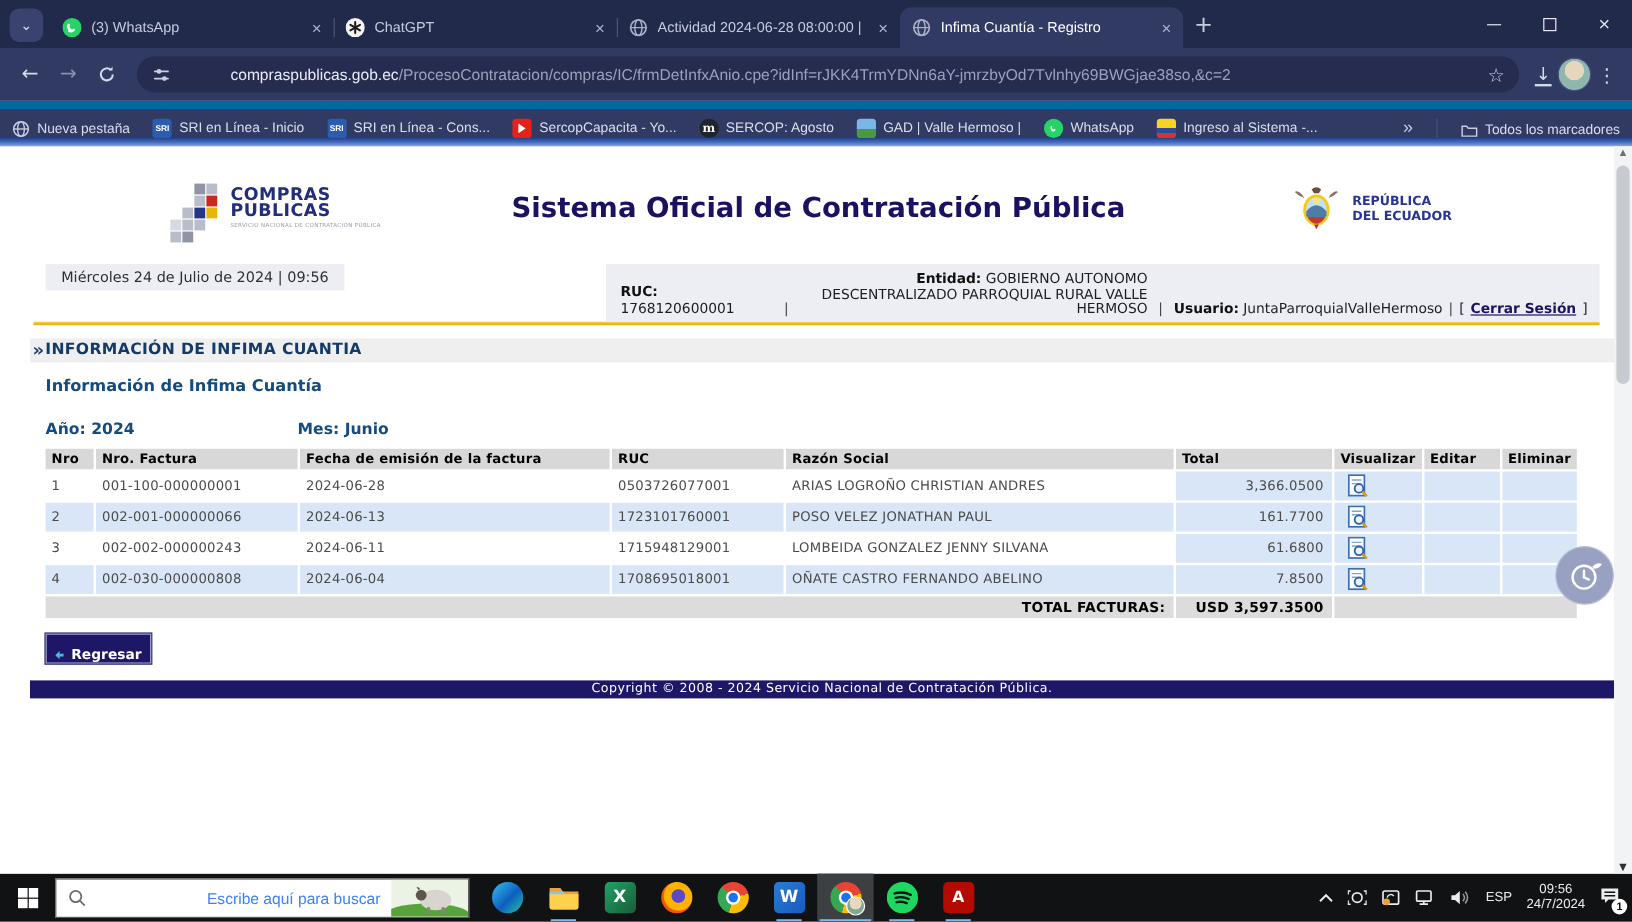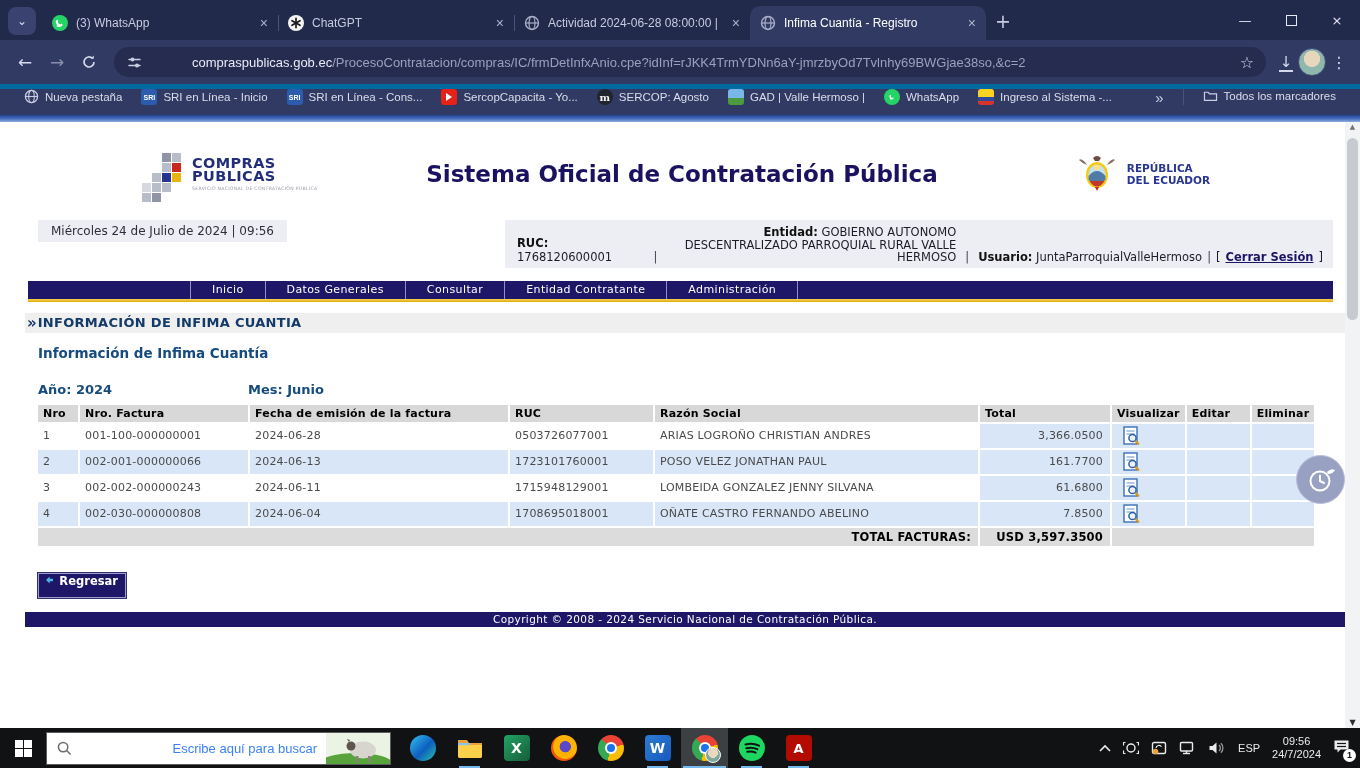--- a/index.html
+++ b/index.html
@@ -23,21 +23,21 @@
   .navbtn.dim{color:#8A90AC;}
   .omnibox{flex:1;height:30px;margin:0 8px;background:#252C50;border-radius:15px;display:flex;align-items:center;padding:0 12px;box-sizing:border-box;gap:9px;overflow:hidden;}
   .url{font:13px "Liberation Sans",sans-serif;color:#9AA1BE;white-space:nowrap;overflow:hidden;flex:1;margin-left:40px;}
   .url .dom{color:#E9EBF5;}
   .star{color:#C9CEE3;font-size:16px;margin-left:6px;}
   .dl{color:#D3D8EA;position:relative;width:20px;text-align:center;font-size:15px;}
   .dl::after{content:"";position:absolute;left:3px;right:3px;bottom:-1px;height:2px;background:#D3D8EA;}
   .avatar{width:26px;height:26px;border-radius:50%;background:radial-gradient(circle at 50% 38%,#E6D7BC 0 38%,#8FB7AD 40% 100%);border:1px solid #46507C;flex:none;}
   .kebab{color:#D3D8EA;font-size:16px;width:22px;text-align:center;}
 
-  .bookmarksbar{height:31px;background:#303A63;border-top:5px solid #0369a1;display:flex;align-items:flex-start;padding:0 24px;box-sizing:border-box;gap:19px;font:11.5px "Liberation Sans",sans-serif;color:#DADEEC;}
+  .bookmarksbar{height:31px;background:#303A63;border-top:7px solid #0369a1;display:flex;align-items:flex-end;padding:0 10px;box-sizing:border-box;gap:19px;font:11.5px "Liberation Sans",sans-serif;color:#DADEEC;}
   .bm{display:flex;align-items:center;gap:6px;white-space:nowrap;}
   .fv{width:16px;height:16px;flex:none;border-radius:3px;display:flex;align-items:center;justify-content:center;box-sizing:border-box;}
   .fv-sri{background:#2B5CAD;color:#fff;font:700 7px "Liberation Sans",sans-serif;}
   .fv-yt{background:#E62117;}
   .fv-yt i{width:0;height:0;border-left:6px solid #fff;border-top:4px solid transparent;border-bottom:4px solid transparent;}
   .fv-m{background:#20242B;border-radius:50%;color:#F5F5F5;font:700 10px "DejaVu Serif",serif;}
   .fv-gad{background:linear-gradient(180deg,#79B7E8 0 55%,#4C9A3F 55% 100%);}
   .fv-ec{background:linear-gradient(180deg,#F8D321 0 50%,#2E4B9B 50% 75%,#D8352A 75% 100%);}
   .fv-wa{background:#25D366;border-radius:50%;}
   .bm-over{font-size:15px;color:#C9CEE3;margin-left:auto;}
@@ -83,21 +83,21 @@
 
   table.grid{margin:6px 0 0 36px;border-collapse:separate;border-spacing:2px;}
   table.grid td{padding:2px 5px;font-size:11px;color:#4A4A4A;letter-spacing:.2px;background:#fff;height:22px;box-sizing:border-box;vertical-align:middle;}
   table.grid td.head{background:#D8D8D8;color:#000;font-weight:700;height:16px;}
   table.grid tr.blue td{background:#D8E6F8;}
   table.grid td.hl{background:#D8E6F8;}
   table.grid td.num{text-align:right;padding-right:7px;}
   table.grid tr.totrow td{background:#DCDCDC;color:#000;font-weight:700;font-size:11.5px;height:18px;}
   .vis-ic{display:block;margin:0 auto 0 6px;}
 
-  .backbtn{margin:25px 0 0 38px;width:88px;height:25px;background:#1E1666;border:1px solid #9C9CD0;outline:1px solid #30306e;display:flex;align-items:flex-start;gap:6px;padding:0 7px;box-sizing:border-box;color:#fff;font-weight:700;font-size:11.5px;cursor:pointer;font-family:"DejaVu Sans",sans-serif;}
+  .backbtn{margin:11px 0 0 38px;width:88px;height:25px;background:#1E1666;border:1px solid #9C9CD0;outline:1px solid #30306e;display:flex;align-items:flex-end;gap:6px;padding:0 7px;box-sizing:border-box;color:#fff;font-weight:700;font-size:11.5px;cursor:pointer;font-family:"DejaVu Sans",sans-serif;}
 
   .pagefooter{margin:14px 15px 0 25px;background:#1E1666;height:15px;display:flex;align-items:center;justify-content:center;color:#fff;font-size:10.5px;letter-spacing:.4px;}
 
   .floatwidget{position:absolute;right:15px;top:340px;width:47px;height:47px;border-radius:50%;background:#99A1C2;border:1px solid #B9BFD8;display:flex;align-items:center;justify-content:center;z-index:5;}
 
   .scrollbar{position:absolute;right:0;top:7px;bottom:0;width:15px;background:#F2F3F5;z-index:4;}
   .sb-up{position:absolute;top:1px;left:0;right:0;text-align:center;font-size:7px;color:#707070;}
   .sb-thumb{position:absolute;top:16px;left:2px;width:11px;height:182px;background:#C7CAD1;border-radius:6px;}
   .sb-down{position:absolute;bottom:1px;left:0;right:0;text-align:center;font-size:8px;color:#2F2F2F;}
 
@@ -319,28 +319,20 @@
         <span class="userline">
           <span><b>Usuario:</b> <span>JuntaParroquialValleHermoso</span></span>
           <span class="pipe">|</span>
           <span>[</span>
           <a class="logout">Cerrar Sesión</a>
           <span>]</span>
         </span>
       </div>
     </div>
 
-    <div class="menubar">
-      <div class="menuspacer"></div>
-      <div class="menuitem">Inicio</div>
-      <div class="menuitem">Datos Generales</div>
-      <div class="menuitem">Consultar</div>
-      <div class="menuitem">Entidad Contratante</div>
-      <div class="menuitem">Administración</div>
-    </div>
     <div class="goldline"></div>
 
     <div class="breadcrumb">
       <span class="bc-marker">»</span>
       <span class="bc-text">INFORMACIÓN DE INFIMA CUANTIA</span>
     </div>
 
     <div class="subtitle">Información de Infima Cuantía</div>
 
     <div class="filters">

